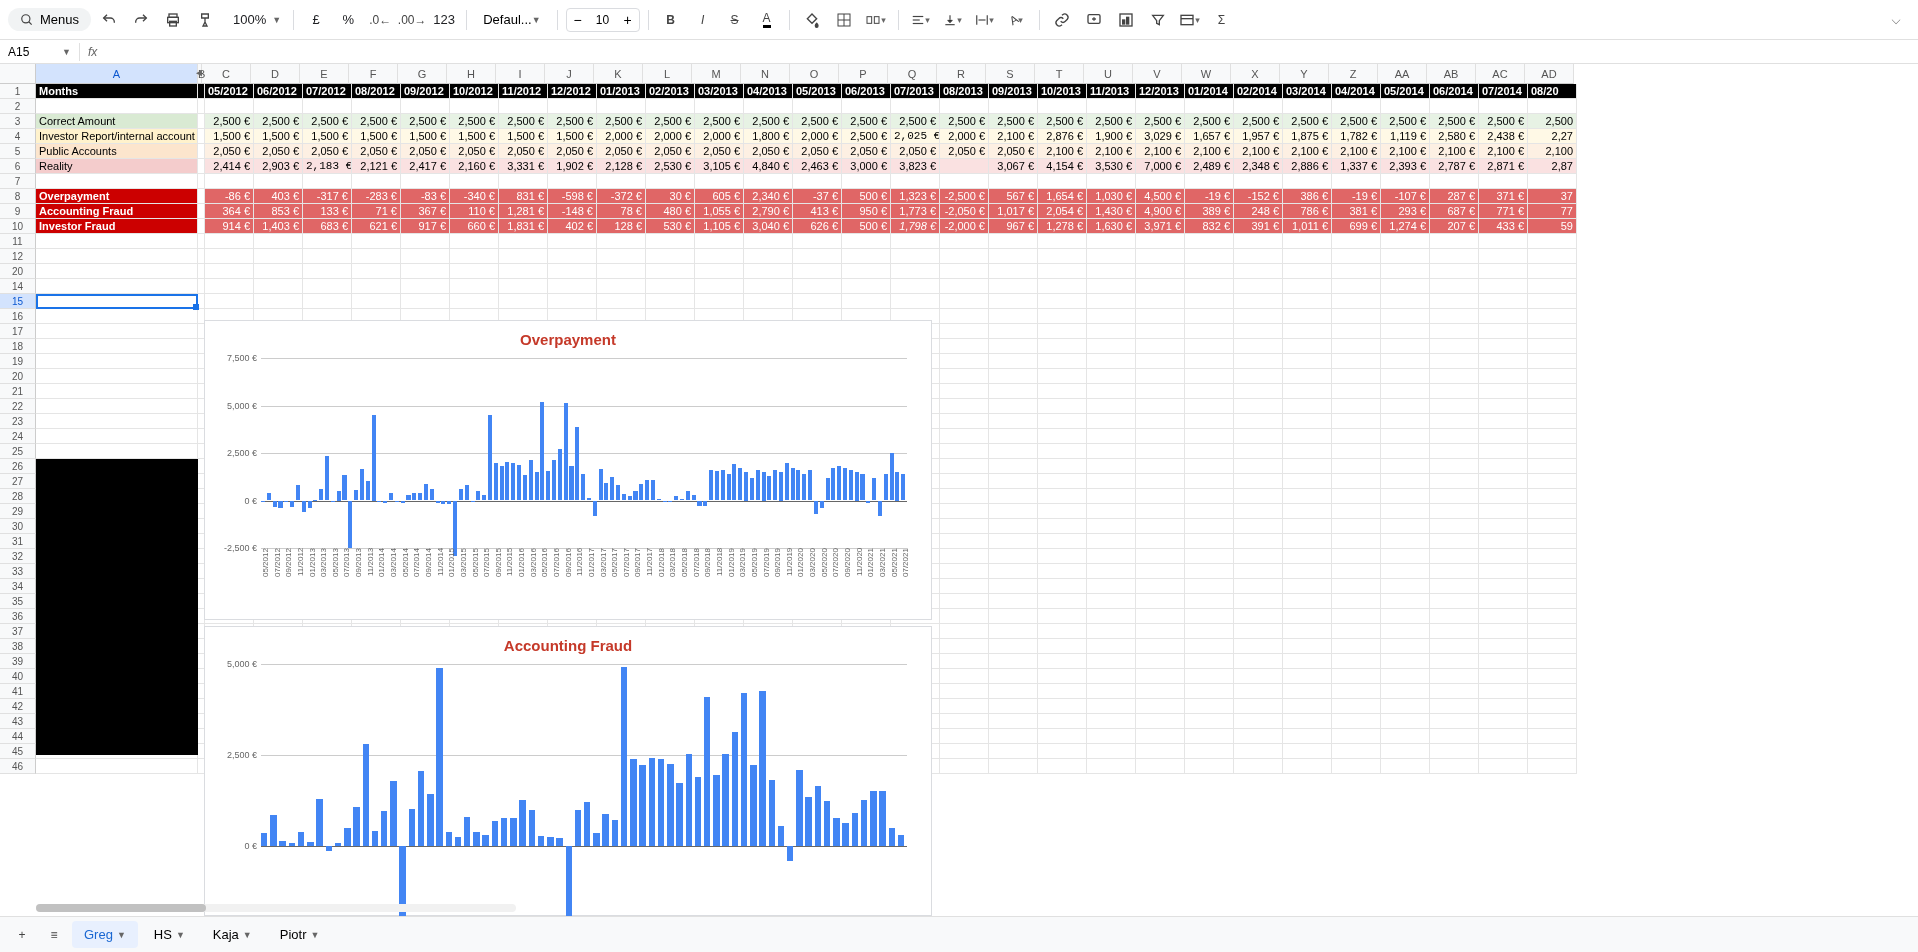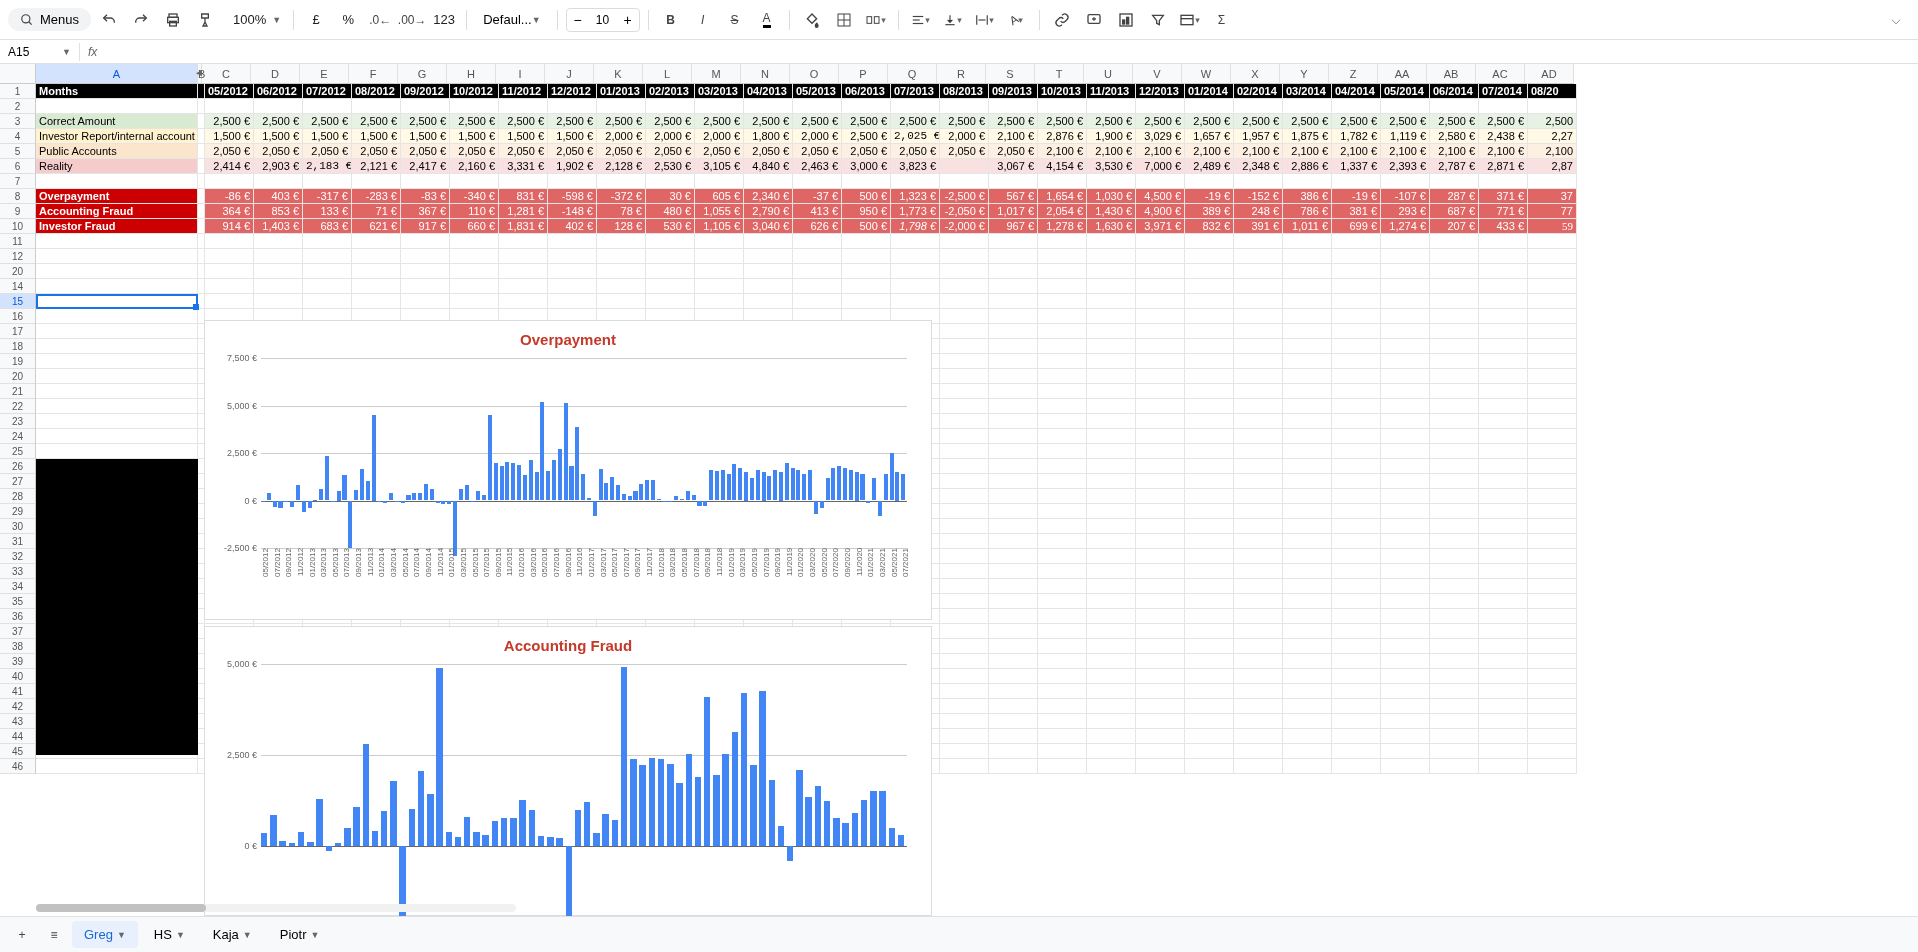--- a/index.html
+++ b/index.html
@@ -623,21 +623,21 @@
         <div class="cell val-red num" style="width: 49px;">1,278 €</div>
         <div class="cell val-red num" style="width: 49px;">1,630 €</div>
         <div class="cell val-red num" style="width: 49px;">3,971 €</div>
         <div class="cell val-red num" style="width: 49px;">832 €</div>
         <div class="cell val-red num" style="width: 49px;">391 €</div>
         <div class="cell val-red num" style="width: 49px;">1,011 €</div>
         <div class="cell val-red num" style="width: 49px;">699 €</div>
         <div class="cell val-red num" style="width: 49px;">1,274 €</div>
         <div class="cell val-red num" style="width: 49px;">207 €</div>
         <div class="cell val-red num" style="width: 49px;">433 €</div>
-        <div class="cell val-red num" style="width: 49px; font-family: Liberation Serif, serif;">59</div>
+        <div class="cell val-red num" style="width: 49px;">59</div>
       </div>
       <div class="row">
         <div class="cell " style="width: 162px;"></div>
         <div class="cell " style="width: 4px;"></div>
         <div class="cell " style="width: 49px;"></div>
         <div class="cell " style="width: 49px;"></div>
         <div class="cell " style="width: 49px;"></div>
         <div class="cell " style="width: 49px;"></div>
         <div class="cell " style="width: 49px;"></div>
         <div class="cell " style="width: 49px;"></div>

